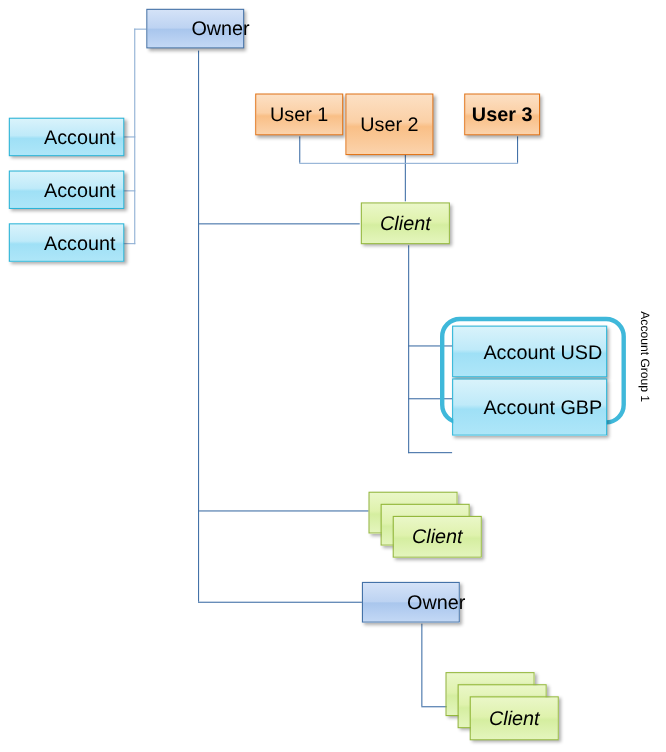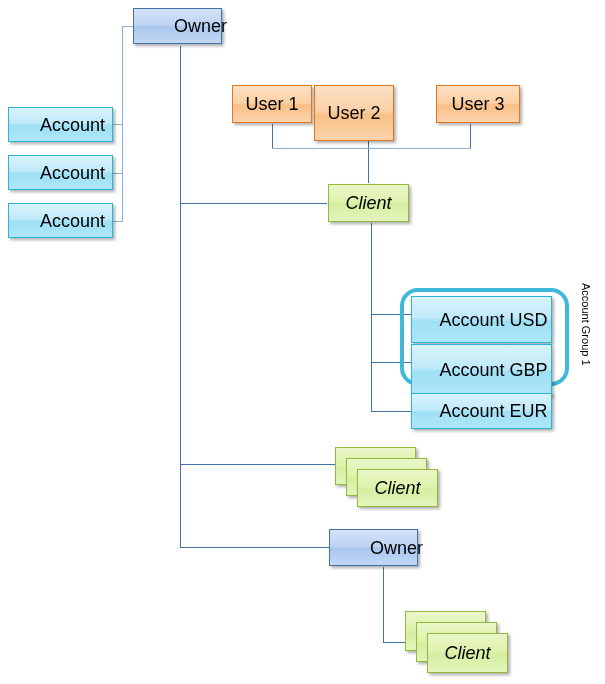--- a/index.html
+++ b/index.html
@@ -121,30 +121,29 @@
   <div class="conn h" style="left:383px; top:642px; width:35px;"></div>
 
   <div class="node node-owner" style="left:133px; top:8px; width:89px; height:36px;">Owner</div>
 
   <div class="node node-account" style="left:8px; top:107px; width:105px; height:35px;">Account</div>
   <div class="node node-account" style="left:8px; top:155px; width:105px; height:35px;">Account</div>
   <div class="node node-account" style="left:8px; top:203px; width:105px; height:35px;">Account</div>
 
   <div class="node node-user" style="left:232px; top:85px; width:80px; height:38px;text-align:right;">User 1</div>
   <div class="node node-user" style="left:314px; top:85px; width:80px; height:56px;">User 2</div>
-  <div class="node node-user" style="left:436px; top:85px; width:84px; height:38px;">User 3</div>
+  <div class="node node-user" style="left:422px; top:85px; width:69px; height:38px;font-weight:bold;">User 3</div>
 
   <div class="node node-client" style="left:328px; top:184px; width:81px; height:38px;">Client</div>
 
   <div class="group-outline" style="left:400px; top:288px; width:169px; height:98px;"></div>
   <div class="group-label" style="left:592px; top:283px;">Account Group 1</div>
 
   <div class="node node-account" style="left:411px; top:296px; width:141px; height:47px;">Account USD</div>
   <div class="node node-account" style="left:411px; top:344px; width:141px; height:52px;">Account GBP</div>
-  <div class="node node-account" style="left:411px; top:393px; width:141px; height:36px;">Account EUR</div>
 
   <div class="stack" style="left:335px; top:447px; width:115px; height:60px;">
     <div class="node node-client layer1" style="width:81px; height:38px;"></div>
     <div class="node node-client layer2" style="width:81px; height:38px;"></div>
     <div class="node node-client layer3" style="width:81px; height:38px;">Client</div>
   </div>
 
   <div class="node node-owner" style="left:329px; top:529px; width:89px; height:37px;">Owner</div>
 
   <div class="stack" style="left:405px; top:611px; width:115px; height:62px;">

